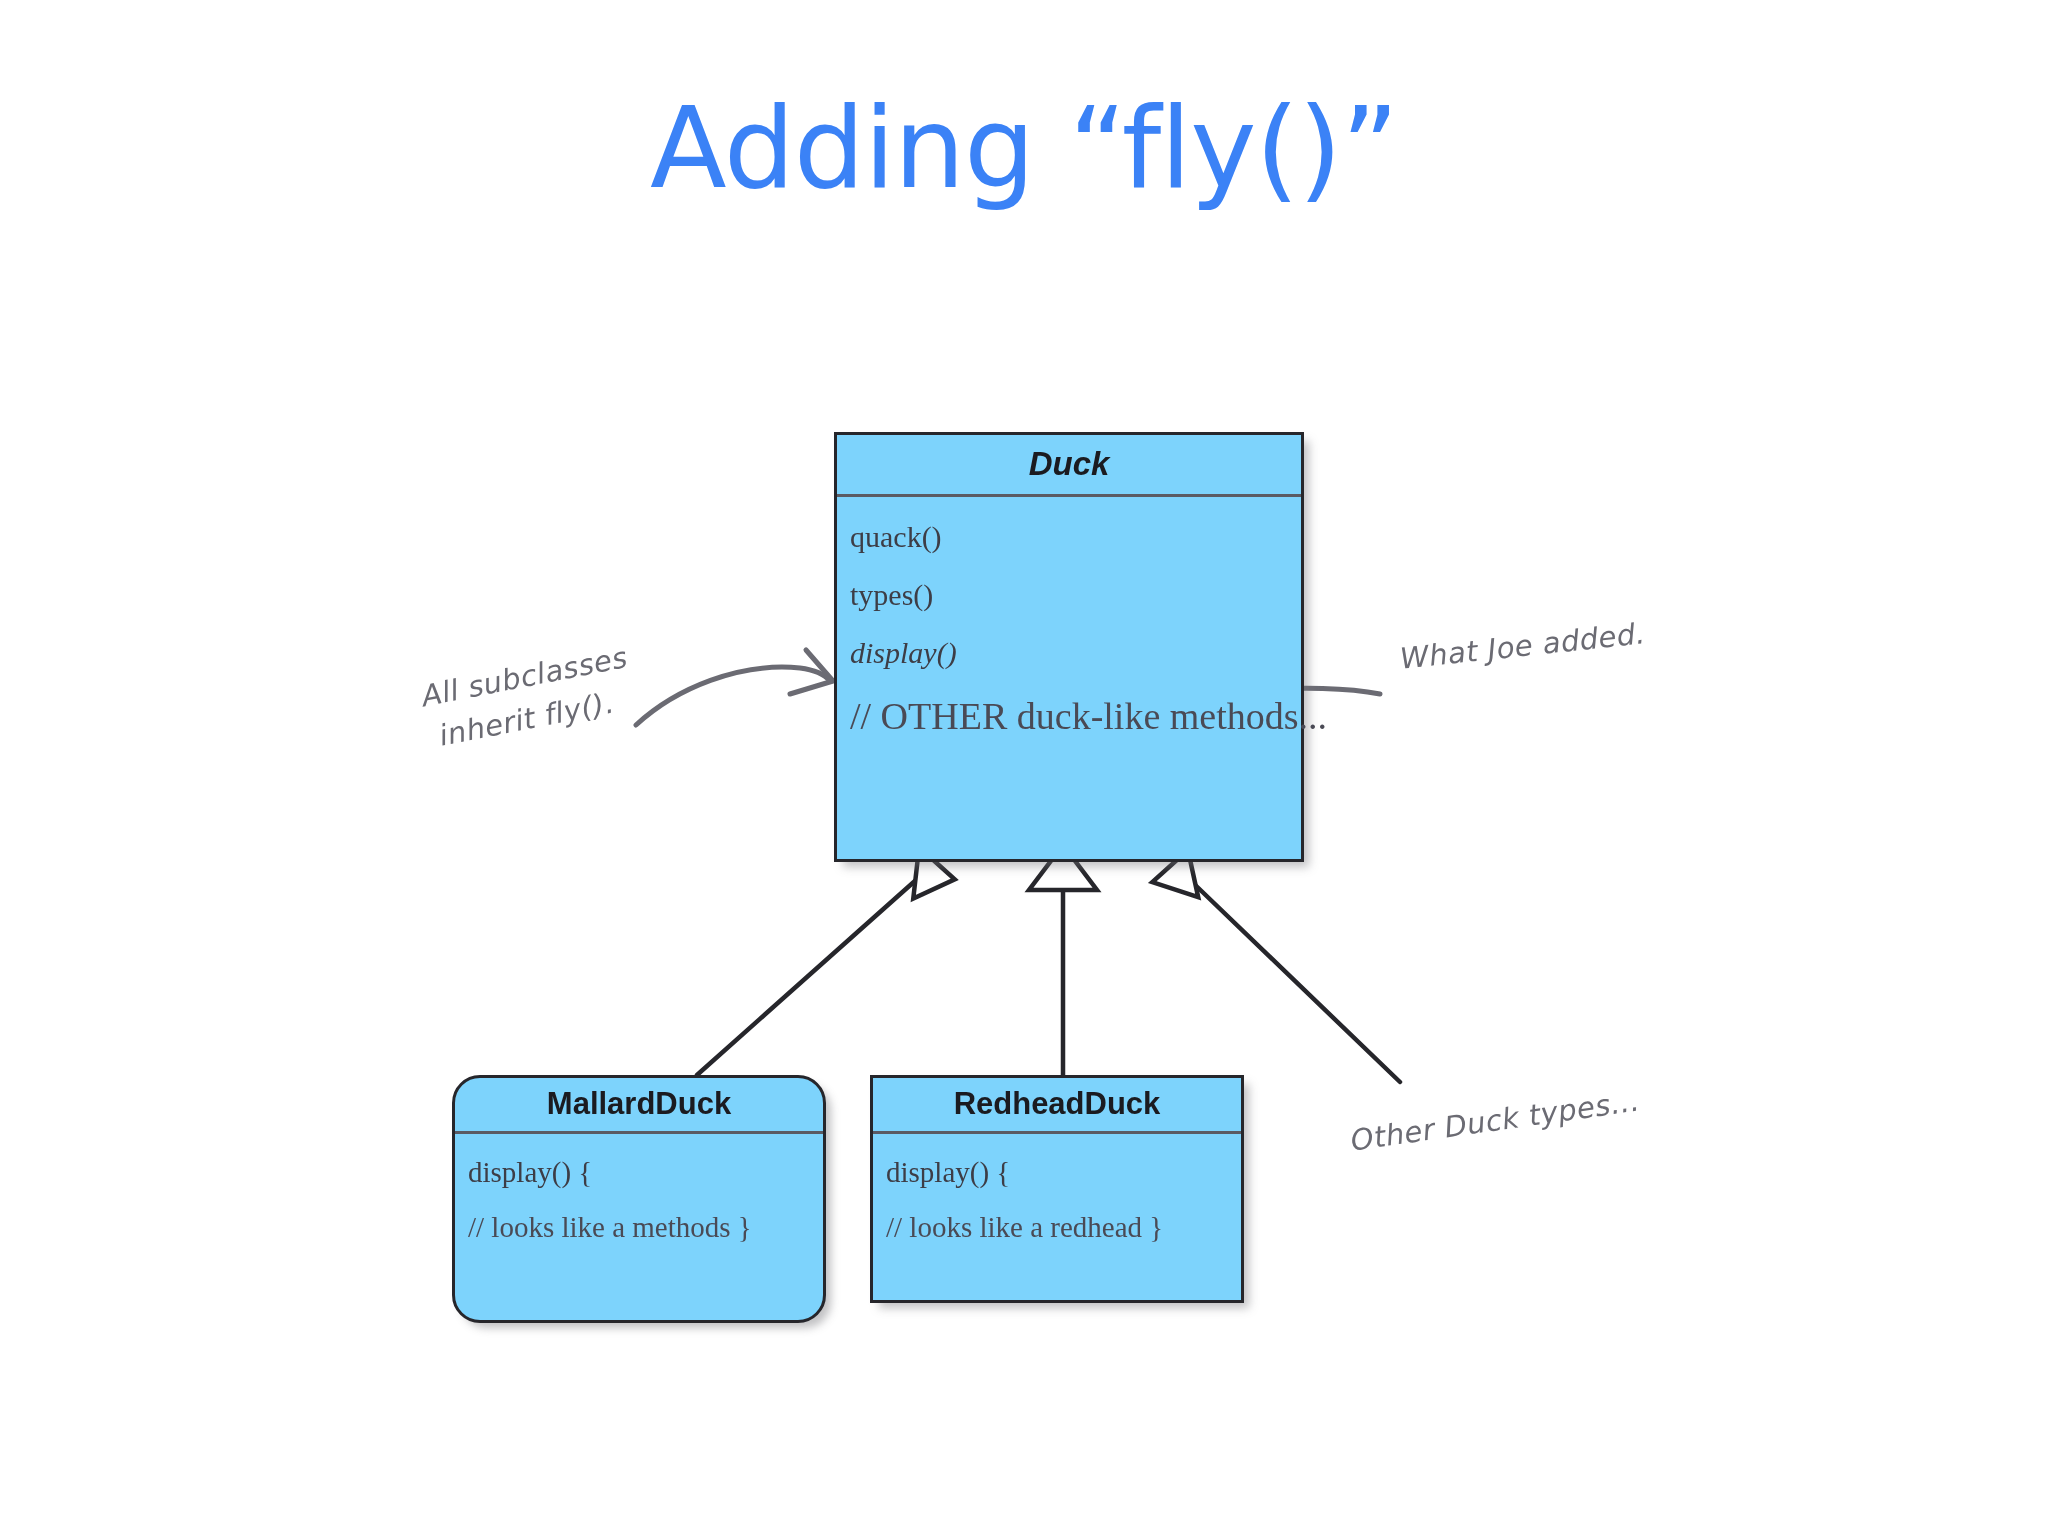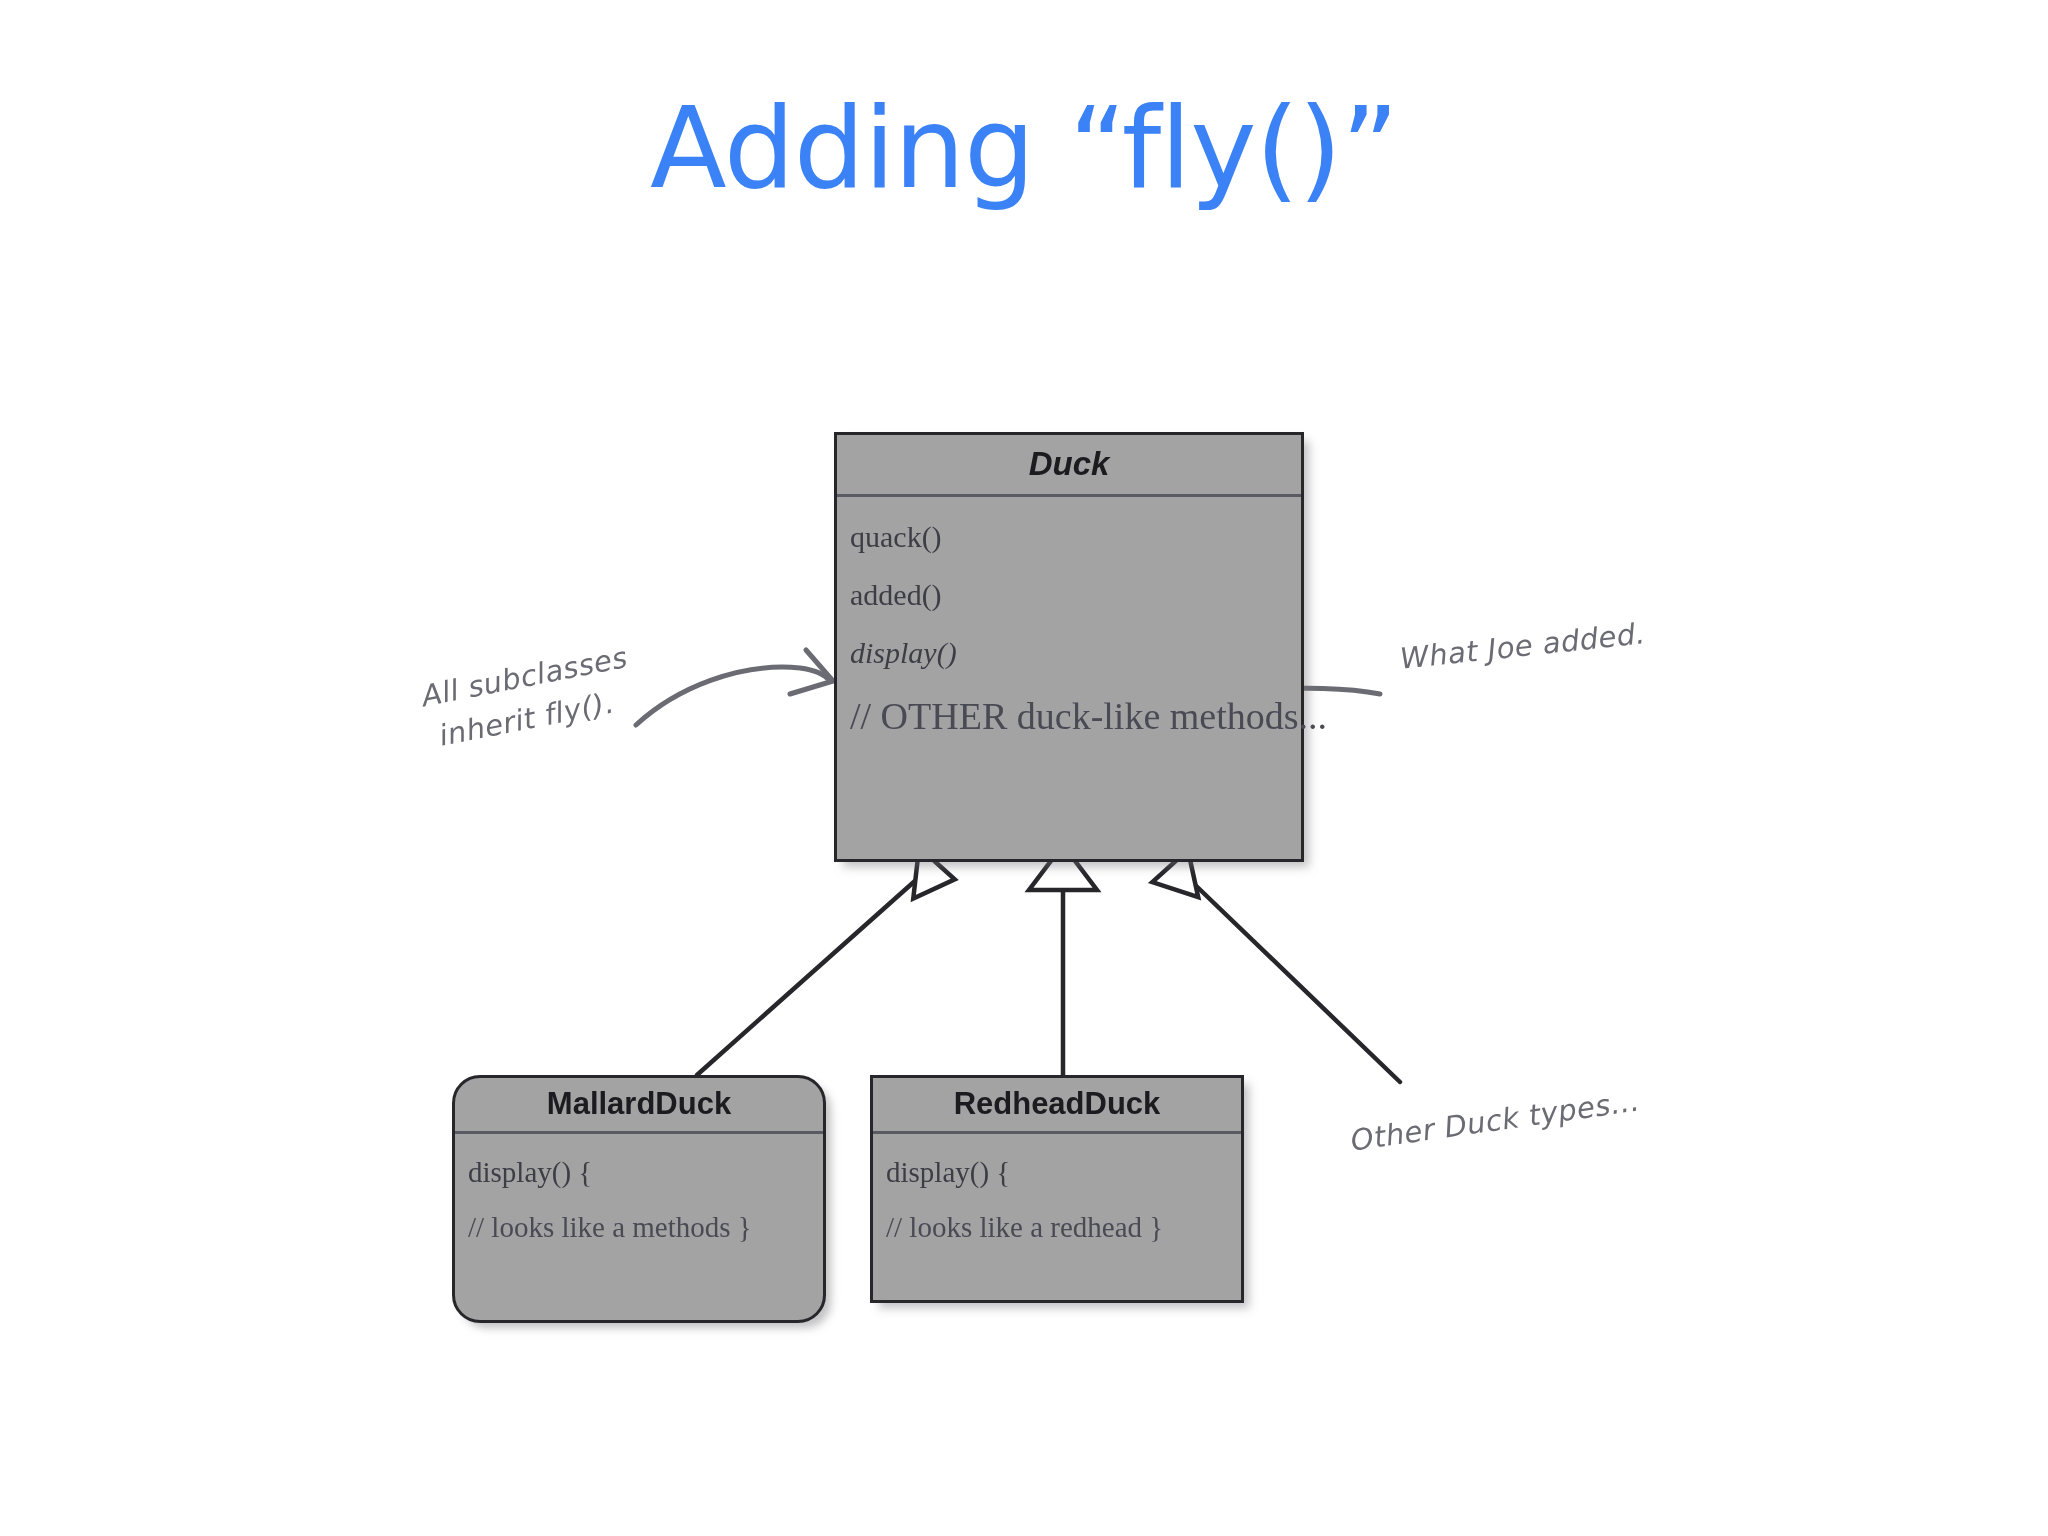--- a/index.html
+++ b/index.html
@@ -36,21 +36,21 @@
     position: absolute;
     left: 0;
     top: 0;
     width: 2048px;
     height: 1536px;
   }
 
   
   .uml-box {
     position: absolute;
-    background: #a3a3a3;
+    background: #7dd3fc;
     border: 3px solid #26262b;
     box-sizing: border-box;
     box-shadow: 7px 7px 9px -2px rgba(120,120,125,0.45);
   }
   .uml-header {
     text-align: center;
     color: #1b1b20;
     font-family: "Liberation Sans", sans-serif;
     box-sizing: border-box;
     border-bottom: 3px solid #5a5a63;
@@ -188,21 +188,21 @@
       <path d="M 1380 694 C 1330 684, 1270 690, 1180 690 C 1090 690, 1010 688, 960 688"></path>
       <path d="M 1000 666 L 956 689 L 1003 712"></path>
     </g>
 
   </svg>
 
   <div class="uml-box" id="box-duck">
     <div class="uml-header">Duck</div>
     <div class="uml-body">
       <span class="m m-quack">quack()</span>
-      <span class="m m-swim">added()</span>
+      <span class="m m-swim">types()</span>
       <span class="m m-display">display()</span>
       <span class="m m-other">// OTHER duck-like methods...</span>
     </div>
   </div>
 
   <div class="uml-box uml-sub" id="box-mallard">
     <div class="uml-header">MallardDuck</div>
     <div class="uml-body">
       <span class="m">display() {</span>
       <span class="m m-comment">// looks like a methods }</span>

